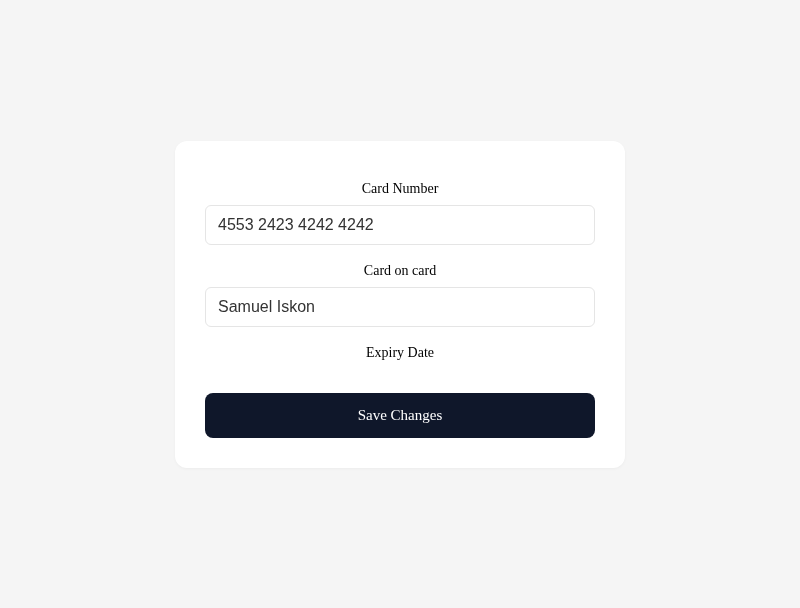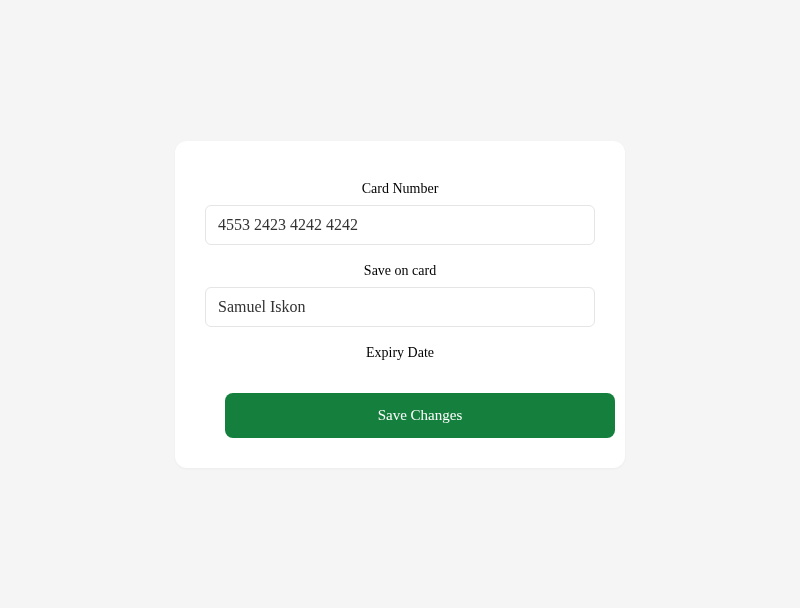--- a/index.html
+++ b/index.html
@@ -30,63 +30,62 @@
       display: block;
       font-size: 14px;
       color: #000;
       margin-bottom: 8px;
       text-align: center;
     }
     .field-input {
       width: 100%;
       padding: 10px 12px;
       font-size: 16px;
-      font-family: Liberation Serif, serif;
+      font-family: Liberation Sans, sans-serif;
       border: 1px solid #e5e5e5;
       border-radius: 6px;
       color: #333;
       background: #fff;
     }
     .row {
       display: flex;
       gap: 20px;
       flex-direction: column;
     }
     .row .field {
       flex: 1;
     }
     .row .field.cvv {
       flex: 0 0 110px;
     }
     .save-btn {
       width: 100%;
       padding: 14px;
-      background: #15803d;
+      background: #0f172a;
       color: #ffffff;
       border: none;
       border-radius: 8px;
       font-size: 15px;
       font-family: Georgia, 'Times New Roman', serif;
       cursor: pointer;
       margin-top: 6px;
-      margin-left: 20px;
     }
   </style>
 </head>
 <body>
 
 <div class="card">
 
   <div class="field">
     <label class="field-label">Card Number</label>
     <input type="text" class="field-input" value="4553 2423 4242 4242" style="">
   </div>
 
   <div class="field">
-    <label class="field-label">Save on card</label>
+    <label class="field-label">Card on card</label>
     <input type="text" class="field-input" value="Samuel Iskon" style="">
   </div>
 
   <div class="row">
     <div class="field">
       <label class="field-label">Expiry Date</label>
     </div>
   </div>
 
   <button class="save-btn">Save Changes</button>

